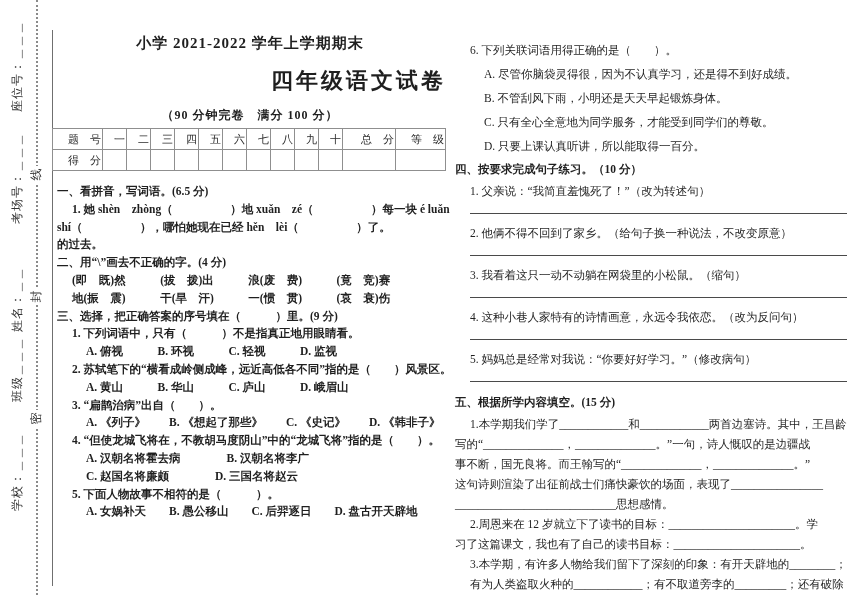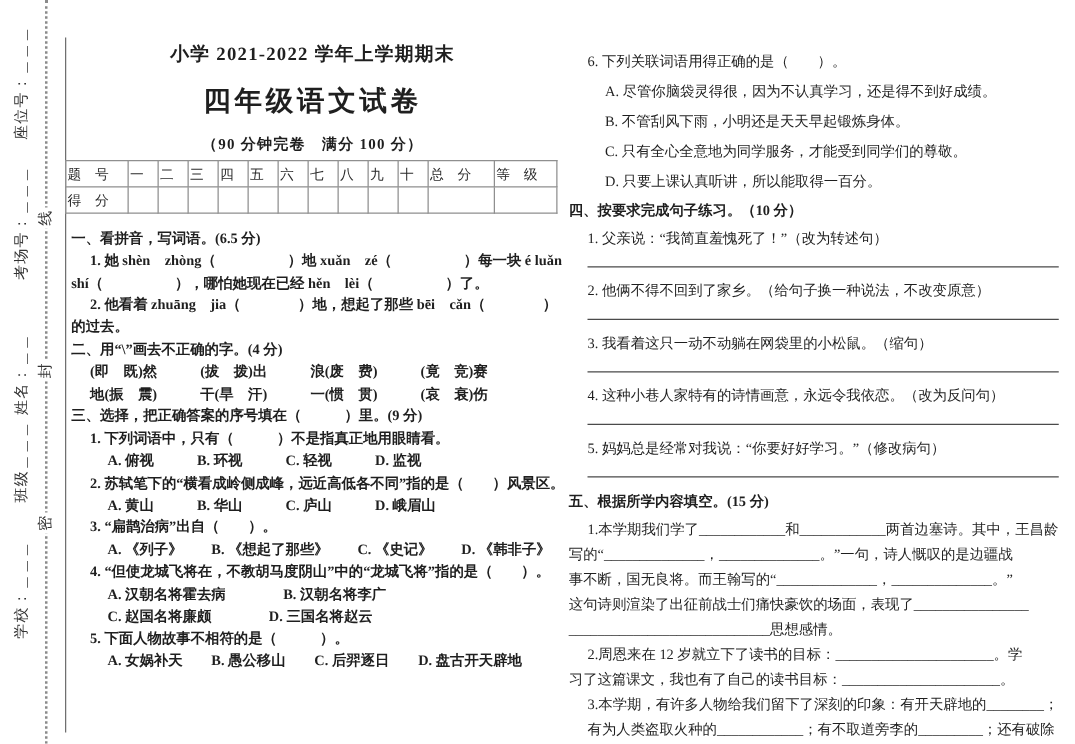--- a/index.html
+++ b/index.html
@@ -31,31 +31,31 @@
     text-align:center; line-height:17px; transform:rotate(-90deg);
   }
   .seal-solid {
     position:absolute; left:52px; top:30px; height:556px; width:0;
     border-left:1px solid #6f6f6f;
   }
 
   
   .paper-header { position:absolute; left:54px; top:34px; width:392px; text-align:center; }
   .title-small { font-size:15px; font-weight:bold; letter-spacing:1px; }
-  .title-big   { font-size:22px; font-weight:bold; letter-spacing:3px; margin-top:13px; }
+  .title-big   { font-size:22px; font-weight:bold; letter-spacing:3px; margin-top:13px;text-align:right; }
   .subtitle    { font-size:12px; font-weight:bold; margin-top:11px; letter-spacing:1px; }
 
   
   .score-table {
     position:absolute; left:52px; top:128px;
     border-collapse:collapse; table-layout:fixed;
   }
   .score-table td {
     border:1px solid #8f8f8f; height:21px;
-    font-size:11px; text-align:left; padding:0 1px;
+    font-size:11px; text-align:right; padding:0 1px;
     color:#2a2a2a;
   }
   .col-label { width:50px; } .col-num { width:24px; }
   .col-total { width:53px; } .col-grade { width:50px; }
 
   
   .col-left {
     position:absolute; left:57px; top:183px; width:392px;
     font-size:11.5px;
   }
@@ -132,21 +132,20 @@
       <td></td>
       <td></td>
     </tr>
   </tbody>
     </table>
 
   <section class="col-left">
     <div class="line ind0">一、看拼音，写词语。(6.5 分)</div>
     <div class="line ind1">1. 她 shèn　zhòng（　　　　　）地 xuǎn　zé（　　　　　）每一块 é luǎn</div>
     <div class="line ind0">shí（　　　　　），哪怕她现在已经 hěn　lèi（　　　　　）了。</div>
-    <div class="line ind1">2. 他看着 zhuāng　jia（　　　　）地，想起了那些 bēi　cǎn（　　　　）</div>
     <div class="line ind0">的过去。</div>
     <div class="line ind0">二、用“\”画去不正确的字。(4 分)</div>
     <div class="line ind1">(即　既)然　　　(拔　拨)出　　　浪(废　费)　　　(竟　竞)赛</div>
     <div class="line ind1">地(振　震)　　　干(旱　汗)　　　一(惯　贯)　　　(哀　衰)伤</div>
     <div class="line ind0">三、选择，把正确答案的序号填在（　　　）里。(9 分)</div>
     <div class="line ind1">1. 下列词语中，只有（　　　）不是指真正地用眼睛看。</div>
     <div class="line ind2">A. 俯视　　　B. 环视　　　C. 轻视　　　D. 监视</div>
     <div class="line ind1">2. 苏轼笔下的“横看成岭侧成峰，远近高低各不同”指的是（　　）风景区。</div>
     <div class="line ind2">A. 黄山　　　B. 华山　　　C. 庐山　　　D. 峨眉山</div>
     <div class="line ind1">3. “扁鹊治病”出自（　　）。</div>

